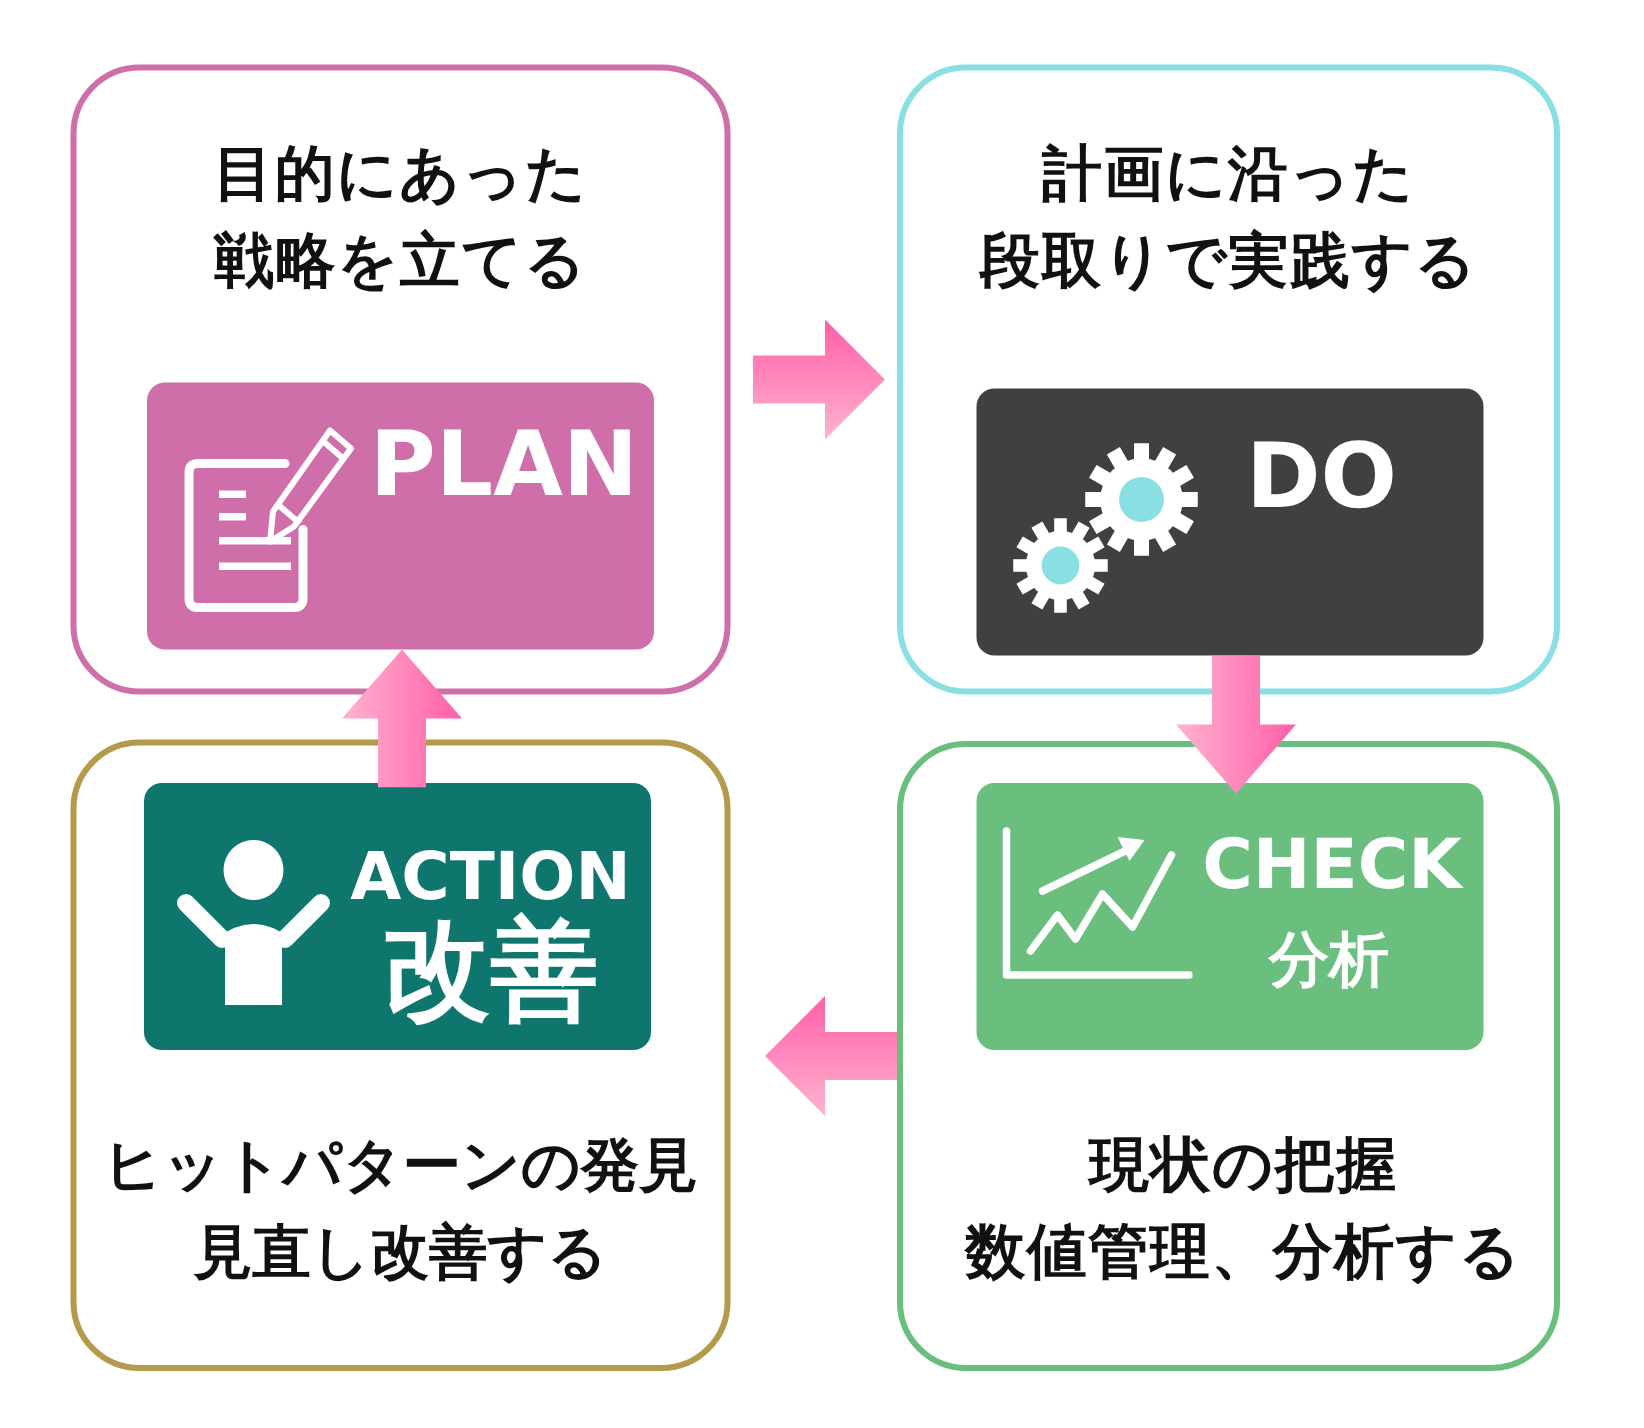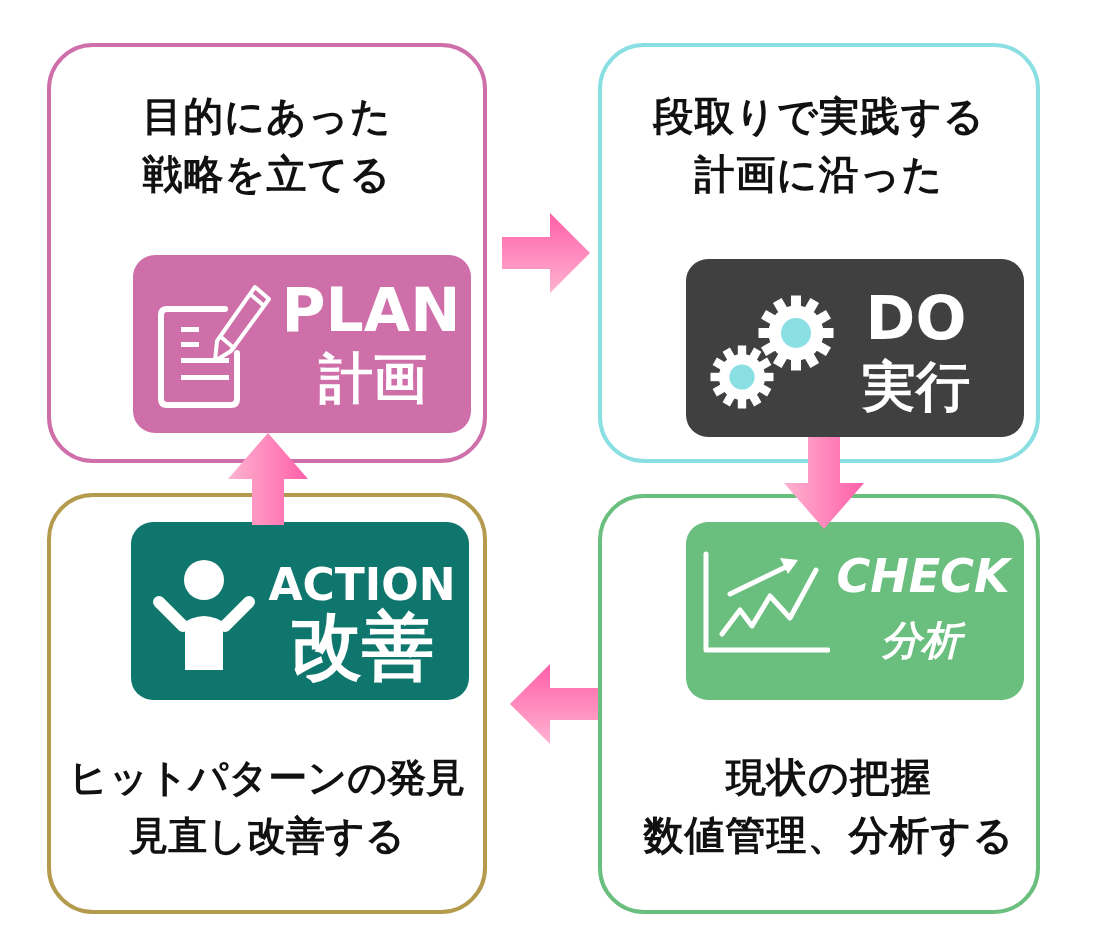--- a/index.html
+++ b/index.html
@@ -44,27 +44,26 @@
       letter-spacing: 1px;
     }
     .desc .line { display: block; white-space: nowrap; }
     #card-plan .desc   { top: 40px; }
     #card-do .desc     { top: 40px; }
     #card-check .desc  { top: 250px; padding-left: 20px; }
     #card-action .desc { top: 252px; font-size: 39px; letter-spacing: 0; }
 
     .badge {
       position: absolute;
-      border-radius: 22px;
+      border-radius: 12px;
       box-sizing: border-box;
-      margin-left: 35px;
     }
     #badge-plan   { left: 98px;  top: 255px; width: 338px; height: 178px; background: #cf6faa; }
     #badge-do     { left: 651px; top: 259px; width: 338px; height: 178px; background: #404040; }
-    #badge-check  { left: 651px; top: 522px; width: 338px; height: 178px; background: #6abf7f; font-style: italic; }
+    #badge-check  { left: 651px; top: 522px; width: 338px; height: 178px; background: #6abf7f; }
     #badge-action { left: 96px;  top: 522px; width: 338px; height: 178px; background: #0f766e; }
 
     .badge .icon {
       position: absolute;
     }
     .badge .label-en,
     .badge .label-jp {
       position: absolute;
       color: #ffffff;
       font-weight: bold;
@@ -102,22 +101,22 @@
 
   <div class="card" id="card-plan">
     <div class="desc">
       <span class="line">目的にあった</span>
       <span class="line">戦略を立てる</span>
     </div>
   </div>
 
   <div class="card" id="card-do">
     <div class="desc">
+      <span class="line">計画に沿った</span>
       <span class="line">段取りで実践する</span>
-      <span class="line">計画に沿った</span>
     </div>
   </div>
 
   <div class="card" id="card-check">
     <div class="desc">
       <span class="line">現状の把握</span>
       <span class="line">数値管理、分析する</span>
     </div>
   </div>
 
@@ -139,21 +138,20 @@
         <rect x="28" y="79" width="48" height="5"></rect>
         <rect x="28" y="96" width="48" height="5"></rect>
       </g>
       <g fill="none" stroke="#ffffff" stroke-width="4" stroke-linejoin="round">
         <path d="M102 8 L116 20 L78 72 L62 82 L64 62 Z"></path>
         <path d="M68 58 L82 70"></path>
         <path d="M96 14 L110 26"></path>
       </g>
     </svg>
     <div class="label-en">PLAN</div>
-    <div class="label-jp">計画</div>
   </div>
 
   <div class="badge" id="badge-do">
     <svg class="icon" viewBox="0 0 140 130">
       <defs>
         <g id="gear-shape">
           <circle cx="0" cy="0" r="22" fill="#ffffff"></circle>
           <g fill="#ffffff">
             <rect x="-4" y="-30" width="8" height="10"></rect>
             <rect x="-4" y="-30" width="8" height="10" transform="rotate(30)"></rect>
@@ -172,21 +170,20 @@
         </g>
       </defs>
       <g transform="translate(92,44) scale(1.25)">
         <use href="#gear-shape"></use>
       </g>
       <g transform="translate(38,88) scale(1.05)">
         <use href="#gear-shape"></use>
       </g>
     </svg>
     <div class="label-en">DO</div>
-    <div class="label-jp">実行</div>
   </div>
 
   <div class="badge" id="badge-check">
     <svg class="icon" viewBox="0 0 130 118">
       <g fill="none" stroke="#ffffff" stroke-width="5" stroke-linecap="round" stroke-linejoin="round">
         <path d="M6 8 V104 H128"></path>
         <path d="M22 88 L40 64 L52 80 L70 50 L90 72 L116 24"></path>
         <path d="M30 48 L92 18"></path>
       </g>
       <path d="M98 14 L80 12 L88 28 Z" fill="#ffffff"></path>

